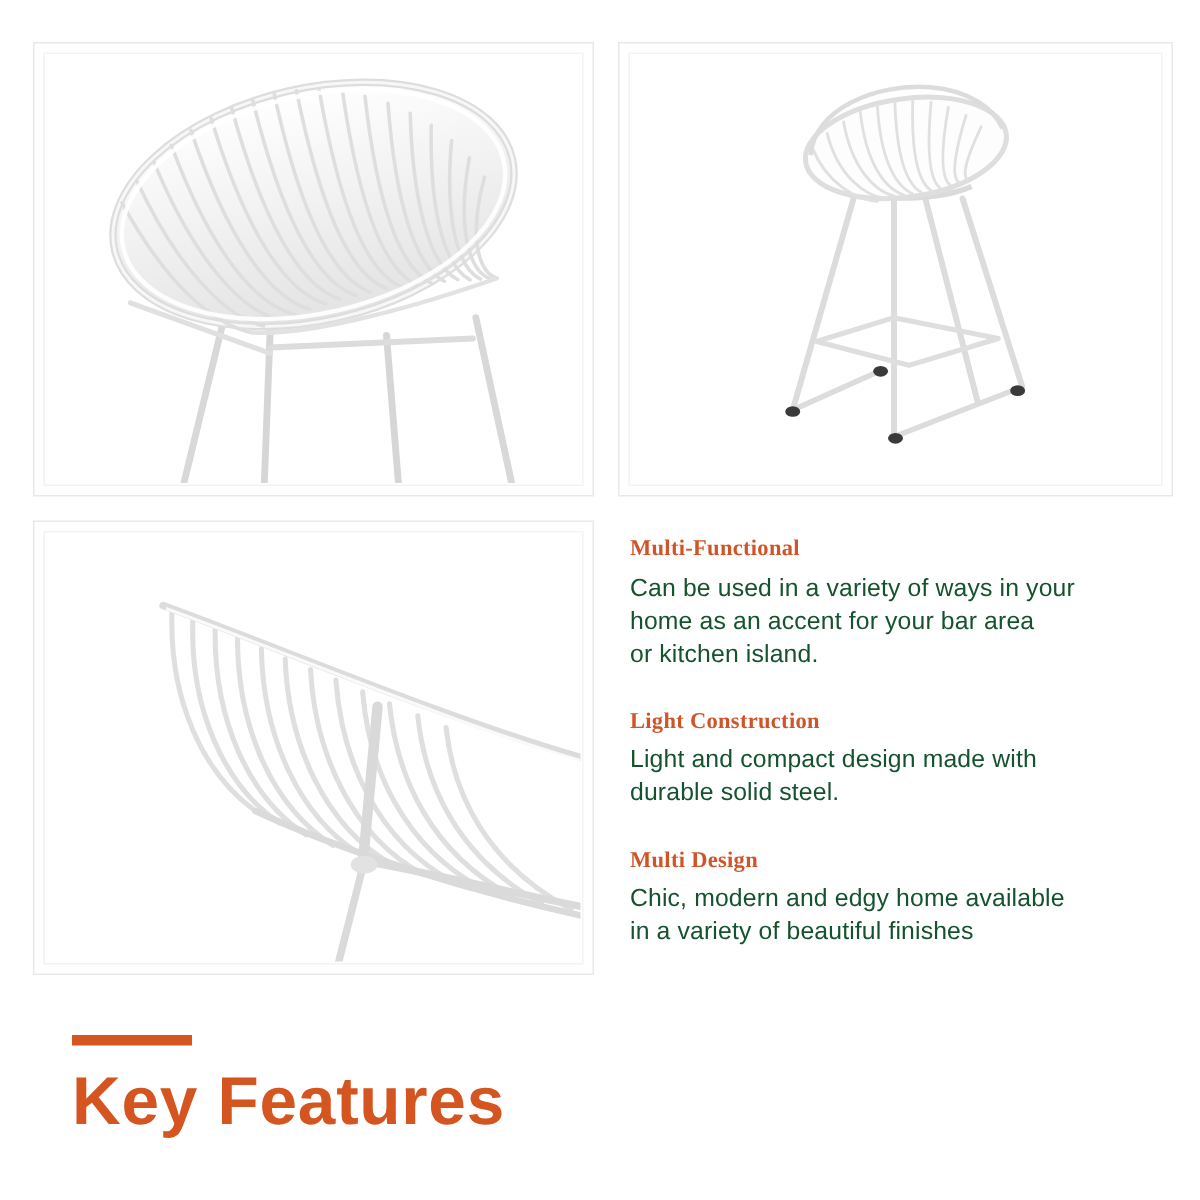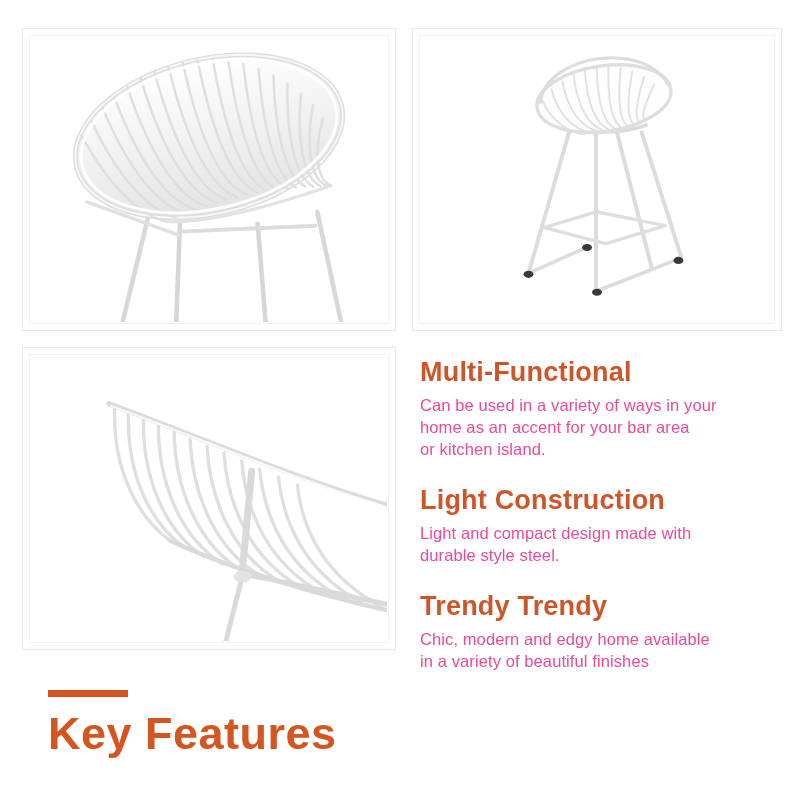--- a/index.html
+++ b/index.html
@@ -47,28 +47,29 @@
   #features {
     position: absolute;
     left: 420px;
     top: 358px;
     width: 362px;
   }
   .feature { margin-bottom: 26px; }
   .feature:last-child { margin-bottom: 0; }
   .feature-title {
     color: #cf5529;
-    font-size: 27px;
+    font-size: 15px;
     font-weight: bold;
     letter-spacing: 0.2px;
     line-height: 1.1;
     margin: 0 0 6px 0;
+    font-family: Liberation Serif, serif;
   }
   .feature-body {
-    color: #ec4899;
+    color: #14532d;
     font-size: 16.5px;
     line-height: 1.34;
     margin: 0;
     letter-spacing: 0.1px;
     white-space: pre-line;
   }
 
   
   #key-features-block {
     position: absolute;
@@ -259,25 +260,25 @@
   <div class="feature">
     <h3 class="feature-title">Multi-Functional</h3>
     <p class="feature-body">Can be used in a variety of ways in your
 home as an accent for your bar area
 or kitchen island.</p>
   </div>
 
   <div class="feature">
     <h3 class="feature-title">Light Construction</h3>
     <p class="feature-body">Light and compact design made with
-durable style steel.</p>
+durable solid steel.</p>
   </div>
 
   <div class="feature">
-    <h3 class="feature-title">Trendy Trendy</h3>
+    <h3 class="feature-title">Multi Design</h3>
     <p class="feature-body">Chic, modern and edgy home available
 in a variety of beautiful finishes</p>
   </div>
 
 </div>
 
 <div id="key-features-block">
   <div id="key-features-rule"></div>
   <h1 id="key-features-title">Key Features</h1>
 </div>

